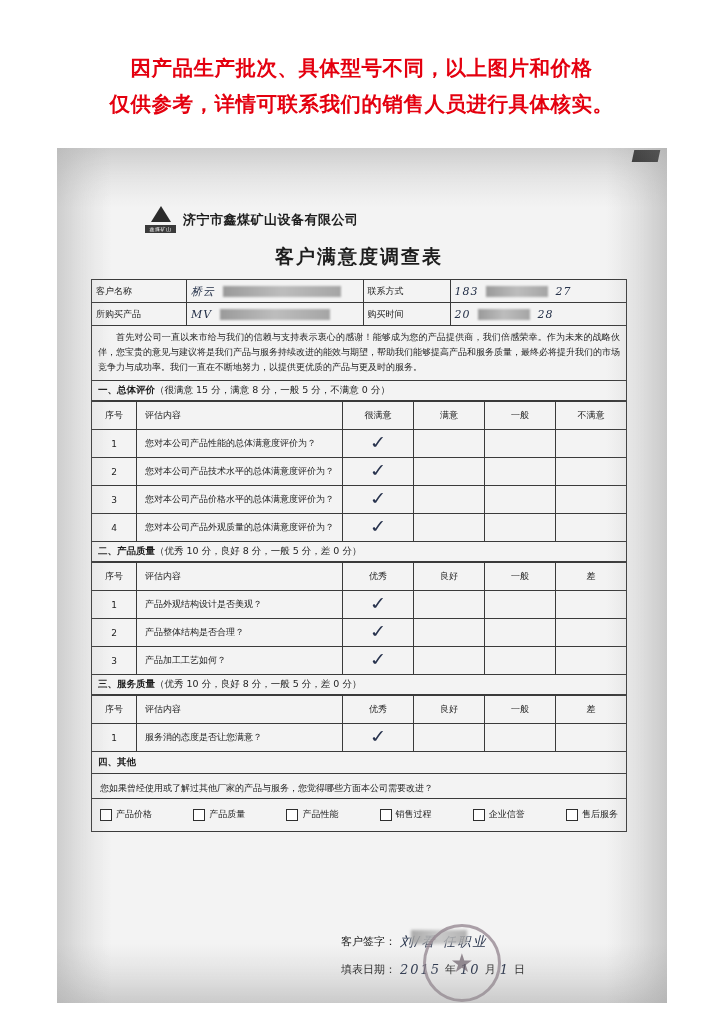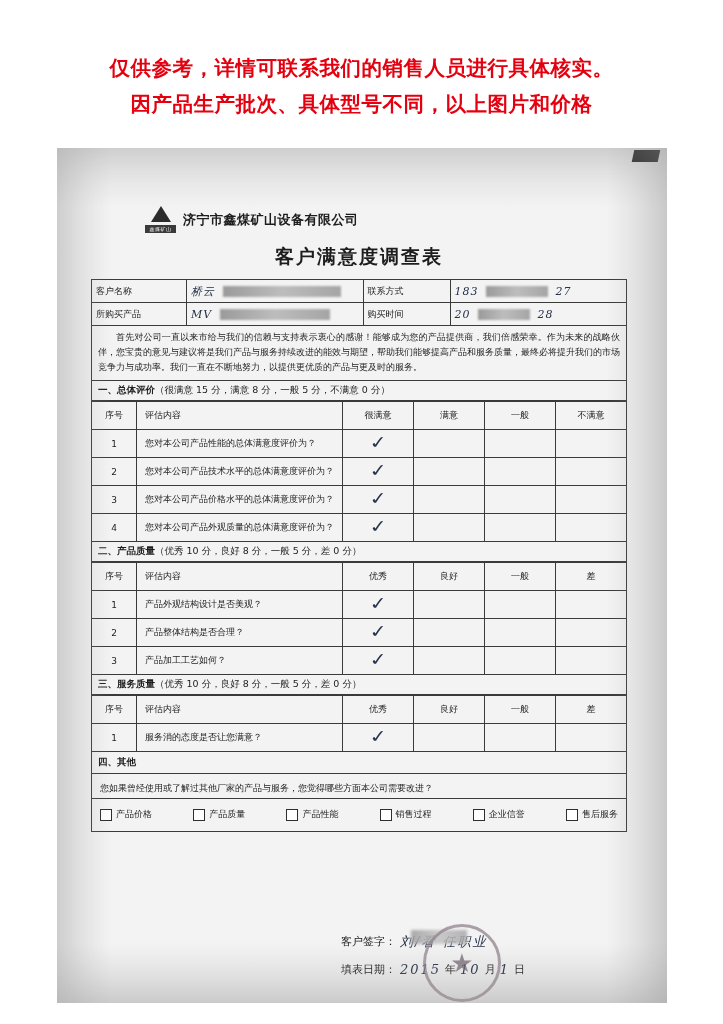--- a/index.html
+++ b/index.html
@@ -244,22 +244,22 @@
     position: absolute;
     background: linear-gradient(90deg,#9e9e9e,#c2c2c2,#a8a8a8);
     filter: blur(1.5px);
     opacity: .85;
   }
 </style>
 </head>
 <body>
 
 <div class="banner">
+  <div>因产品生产批次、具体型号不同，以上图片和价格</div>
   <div>仅供参考，详情可联系我们的销售人员进行具体核实。</div>
-  <div>因产品生产批次、具体型号不同，以上图片和价格</div>
 </div>
 
 <div class="scan">
   <div class="corner-mark"></div>
 
   <div class="sheet">
 
     <div class="head">
       <div class="logo">
         <div class="tri"></div>

